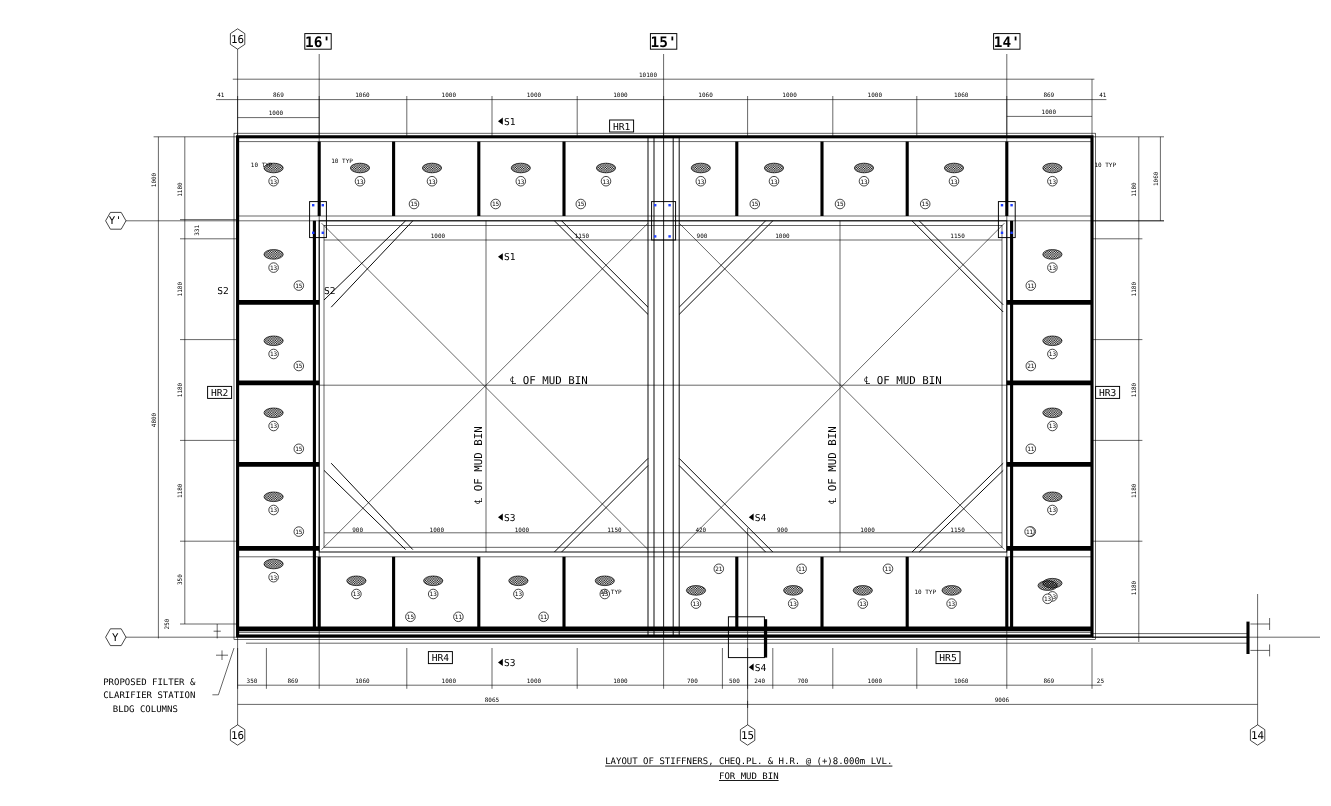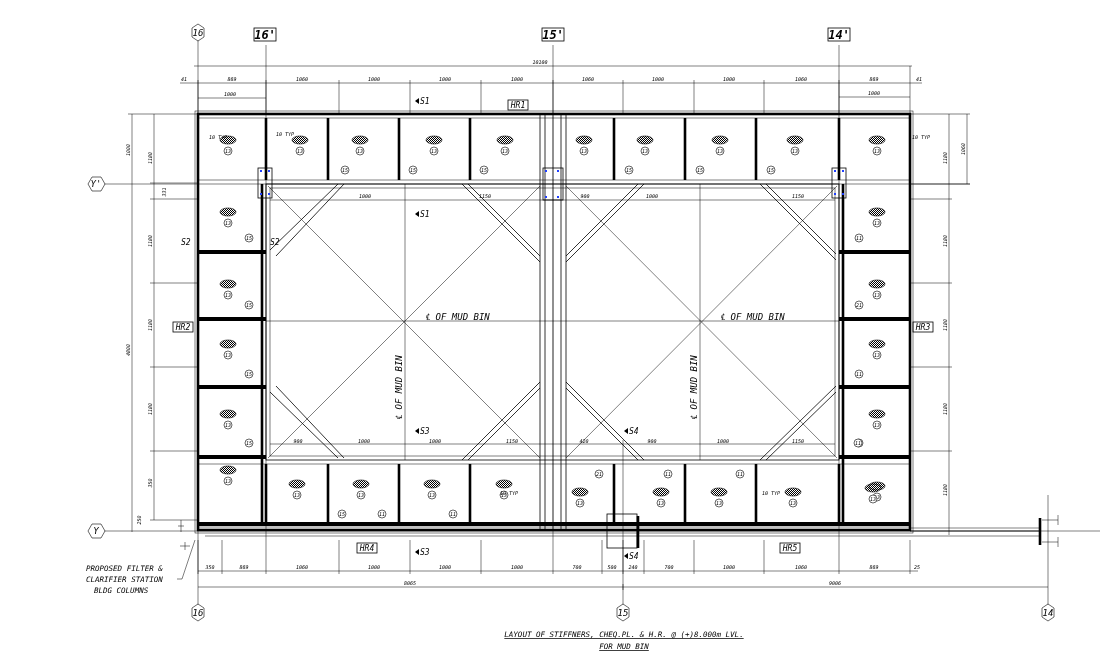--- a/index.html
+++ b/index.html
@@ -1,17 +1,17 @@
 <!DOCTYPE html>
 <html><head>
 <meta charset="utf-8">
 <style>
   html,body{margin:0;padding:0;background:#ffffff;}
   body{width:1109px;height:672px;overflow:hidden;position:relative;font-family:"DejaVu Sans Mono","Liberation Mono",monospace;color:#000;}
-  #canvas{position:absolute;left:0;top:0;width:1109px;height:524px;font-style:italic;}
+  #canvas{position:absolute;left:0;top:0;width:1109px;height:524px;}
   svg text{font-family:"DejaVu Sans Mono","Liberation Mono",monospace;fill:#000;}
   .dim{font-size:5px;}
   .lbl{font-size:9px;}
   .grid-lbl{font-size:12px;font-weight:bold;}
   .tag{font-size:8px;}
   .title{font-size:7.5px;text-decoration:underline;}
   .note{font-size:7.5px;}
   .ln{stroke:#000;stroke-width:0.8;fill:none;}
   .thin{stroke:#000;stroke-width:0.5;fill:none;}
   .thick{stroke:#000;stroke-width:2.6;fill:none;}

